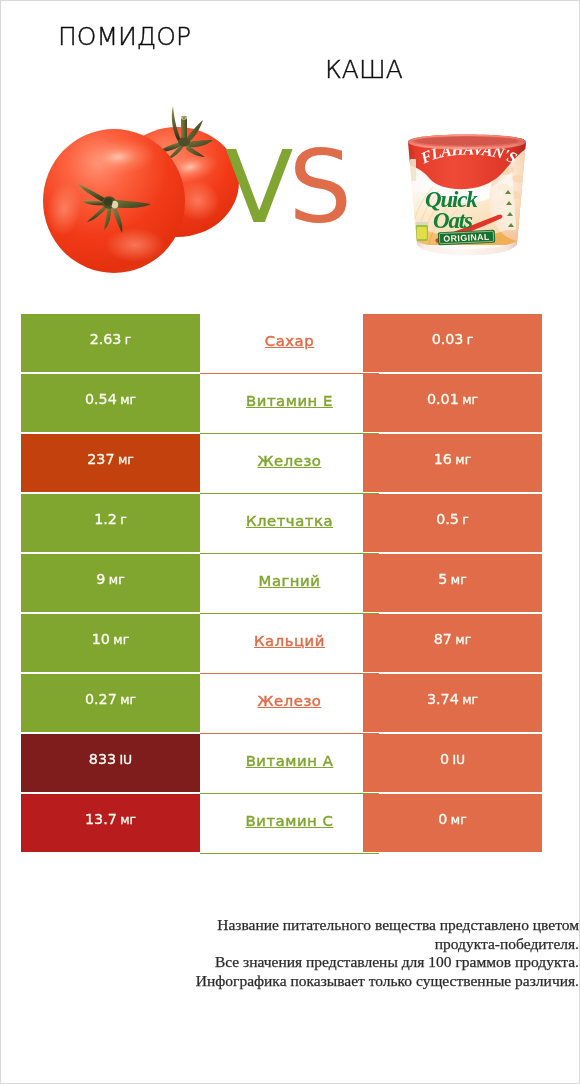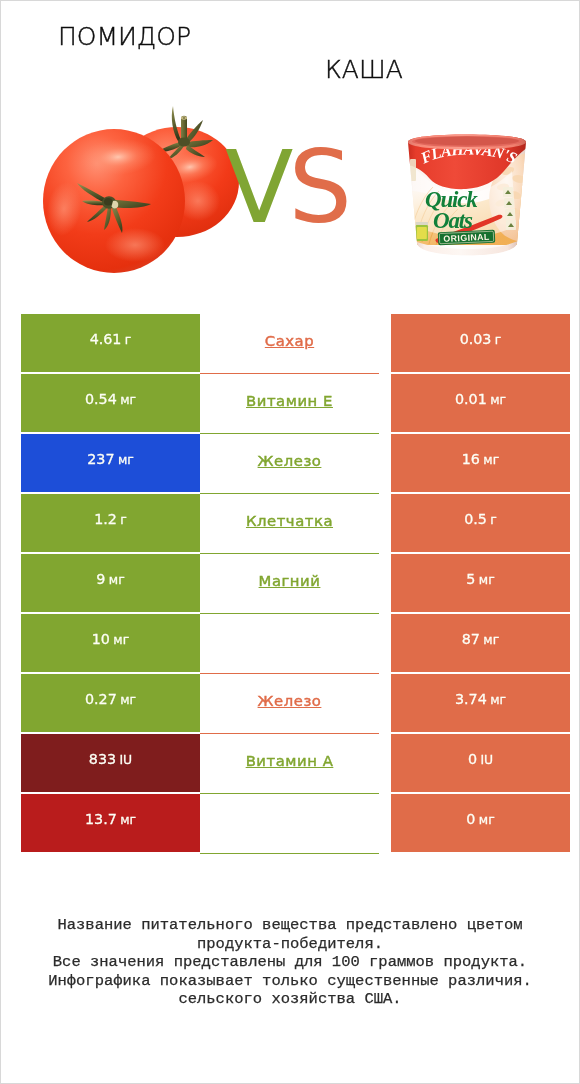--- a/index.html
+++ b/index.html
@@ -18,27 +18,27 @@
        font-weight:400;letter-spacing:-5px;line-height:100px;white-space:nowrap;}
   .vs .v{color:#80a533;}
   .vs .s{color:#e06d4a;}
   .table{position:absolute;left:20px;top:313px;width:537px;}
   .row{position:relative;height:60px;}
   .cell{position:absolute;top:0;height:58px;display:flex;align-items:center;justify-content:center;
         padding-bottom:8px;box-sizing:border-box;}
   .c-left{left:0;width:179px;}
   .c-mid{left:179px;width:179px;box-sizing:border-box;height:60px;}
   .sep{position:absolute;left:179px;width:179px;height:1px;}
-  .c-right{left:370px;width:179px;}
+  .c-right{left:342px;width:179px;}
   .val{font-family:"DejaVu Sans",sans-serif;font-size:14.3px;font-weight:400;color:#fdfef5;
        -webkit-text-stroke:.3px #fdfef5;}
   .unit{font-size:12.4px;margin-left:3.4px;}
   .lbl{font-family:"DejaVu Sans",sans-serif;font-size:14.8px;font-weight:400;letter-spacing:.55px;text-decoration:underline;}
-  .foot{position:absolute;left:0;top:915px;width:578px;text-align:center;
-        font-family:Liberation Mono, monospace;font-size:15.5px;font-weight:200;
+  .foot{position:absolute;left:0;top:915px;width:578px;text-align:right;
+        font-family:Liberation Serif, serif;font-size:15.5px;font-weight:200;
         line-height:18.5px;color:#2b2b2b;-webkit-text-stroke:.25px #2b2b2b;}
 </style>
 </head>
 <body>
 
 <div class="page">
   <div class="hdr">
     <div class="title t-left">ПОМИДОР</div>
     <div class="title t-right">КАША</div>
 
@@ -246,21 +246,21 @@
 <ellipse cx="61" cy="8" rx="52" ry="4.4" fill="#d4574b"></ellipse>
 </svg>
 
     <div class="vs">
       <span class="v">V</span><span class="s">S</span>
     </div>
   </div>
   <div class="table" id="table">
       <div class="row">
         <div class="cell c-left" style="background:#81a630">
-          <span class="val">4.61</span>
+          <span class="val">2.63</span>
           <span class="val unit">г</span>
         </div>
         <div class="cell c-mid">
           <span class="lbl" style="color:#e06c49;-webkit-text-stroke:0.45px #e06c49">Сахар</span>
         </div>
         <div class="sep" style="top:59px;background:#e06c49"></div>
         <div class="cell c-right" style="background:#e06c49">
           <span class="val">0.03</span>
           <span class="val unit">г</span>
         </div>
@@ -273,21 +273,21 @@
         <div class="cell c-mid">
           <span class="lbl" style="color:#81a630;-webkit-text-stroke:0.45px #81a630">Витамин E</span>
         </div>
         <div class="sep" style="top:59px;background:#81a630"></div>
         <div class="cell c-right" style="background:#e06c49">
           <span class="val">0.01</span>
           <span class="val unit">мг</span>
         </div>
       </div>
       <div class="row">
-        <div class="cell c-left" style="background:#1d4ed8">
+        <div class="cell c-left" style="background:#c2410c">
           <span class="val">237</span>
           <span class="val unit">мг</span>
         </div>
         <div class="cell c-mid">
           <span class="lbl" style="color:#81a630;-webkit-text-stroke:0.45px #81a630">Железо</span>
         </div>
         <div class="sep" style="top:59px;background:#81a630"></div>
         <div class="cell c-right" style="background:#e06c49">
           <span class="val">16</span>
           <span class="val unit">мг</span>
@@ -318,20 +318,23 @@
         <div class="sep" style="top:59px;background:#81a630"></div>
         <div class="cell c-right" style="background:#e06c49">
           <span class="val">5</span>
           <span class="val unit">мг</span>
         </div>
       </div>
       <div class="row">
         <div class="cell c-left" style="background:#81a630">
           <span class="val">10</span>
           <span class="val unit">мг</span>
+        </div>
+        <div class="cell c-mid">
+          <span class="lbl" style="color:#e06c49;-webkit-text-stroke:0.45px #e06c49">Кальций</span>
         </div>
         <div class="sep" style="top:59px;background:#e06c49"></div>
         <div class="cell c-right" style="background:#e06c49">
           <span class="val">87</span>
           <span class="val unit">мг</span>
         </div>
       </div>
       <div class="row">
         <div class="cell c-left" style="background:#81a630">
           <span class="val">0.27</span>
@@ -357,28 +360,30 @@
         <div class="sep" style="top:59px;background:#81a630"></div>
         <div class="cell c-right" style="background:#e06c49">
           <span class="val">0</span>
           <span class="val unit">IU</span>
         </div>
       </div>
       <div class="row">
         <div class="cell c-left" style="background:#b91c1c">
           <span class="val">13.7</span>
           <span class="val unit">мг</span>
+        </div>
+        <div class="cell c-mid">
+          <span class="lbl" style="color:#81a630;-webkit-text-stroke:0.45px #81a630">Витамин C</span>
         </div>
         <div class="sep" style="top:59px;background:#81a630"></div>
         <div class="cell c-right" style="background:#e06c49">
           <span class="val">0</span>
           <span class="val unit">мг</span>
         </div>
       </div>
     </div>
   <div class="foot" id="foot">
       <div>Название питательного вещества представлено цветом</div>
       <div>продукта-победителя.</div>
       <div>Все значения представлены для 100 граммов продукта.</div>
       <div>Инфографика показывает только существенные различия.</div>
-      <div>сельского хозяйства США.</div>
     </div>
 </div>
 
 </body></html>

